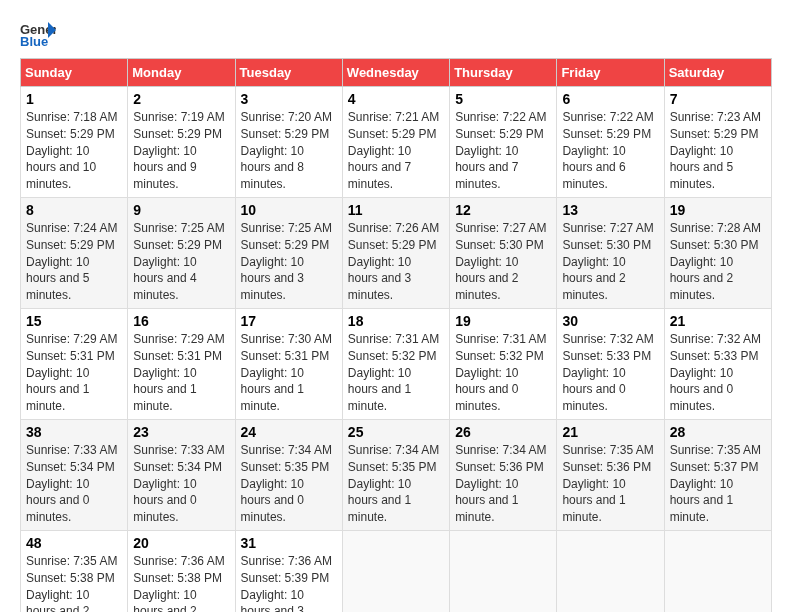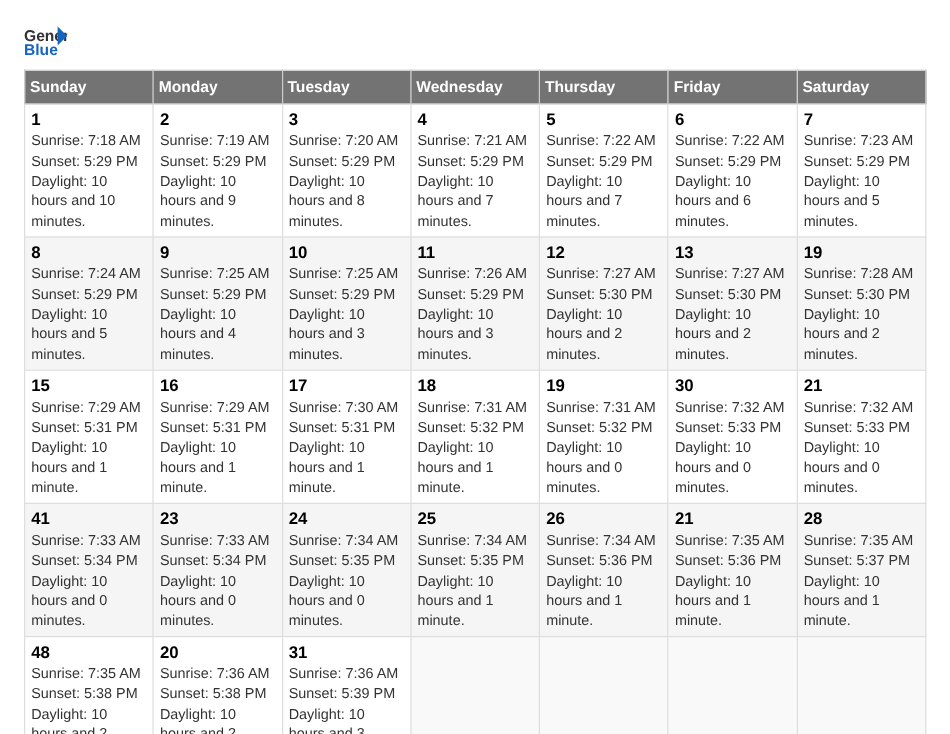--- a/index.html
+++ b/index.html
@@ -36,21 +36,21 @@
     .subtitle {
       font-size: 15px;
       color: #555;
     }
     table {
       width: 100%;
       border-collapse: collapse;
       font-size: 11px;
     }
     thead tr th {
-      background-color: #737373;
+      background-color: #ef4444;
       color: #fff;
       padding: 6px 4px;
       text-align: left;
       font-size: 13px;
       font-weight: bold;
       border: 1px solid #ccc;
     }
     tbody tr td {
       border: 1px solid #ddd;
       padding: 4px 5px;
@@ -276,21 +276,21 @@
           <span class="day-number">21</span>
           <div class="day-info">
             Sunrise: 7:32 AM<br>
             Sunset: 5:33 PM<br>
             Daylight: 10 hours and 0 minutes.
           </div>
         </td>
       </tr>
       <tr>
         <td>
-          <span class="day-number">41</span>
+          <span class="day-number">38</span>
           <div class="day-info">
             Sunrise: 7:33 AM<br>
             Sunset: 5:34 PM<br>
             Daylight: 10 hours and 0 minutes.
           </div>
         </td>
         <td>
           <span class="day-number">23</span>
           <div class="day-info">
             Sunrise: 7:33 AM<br>

